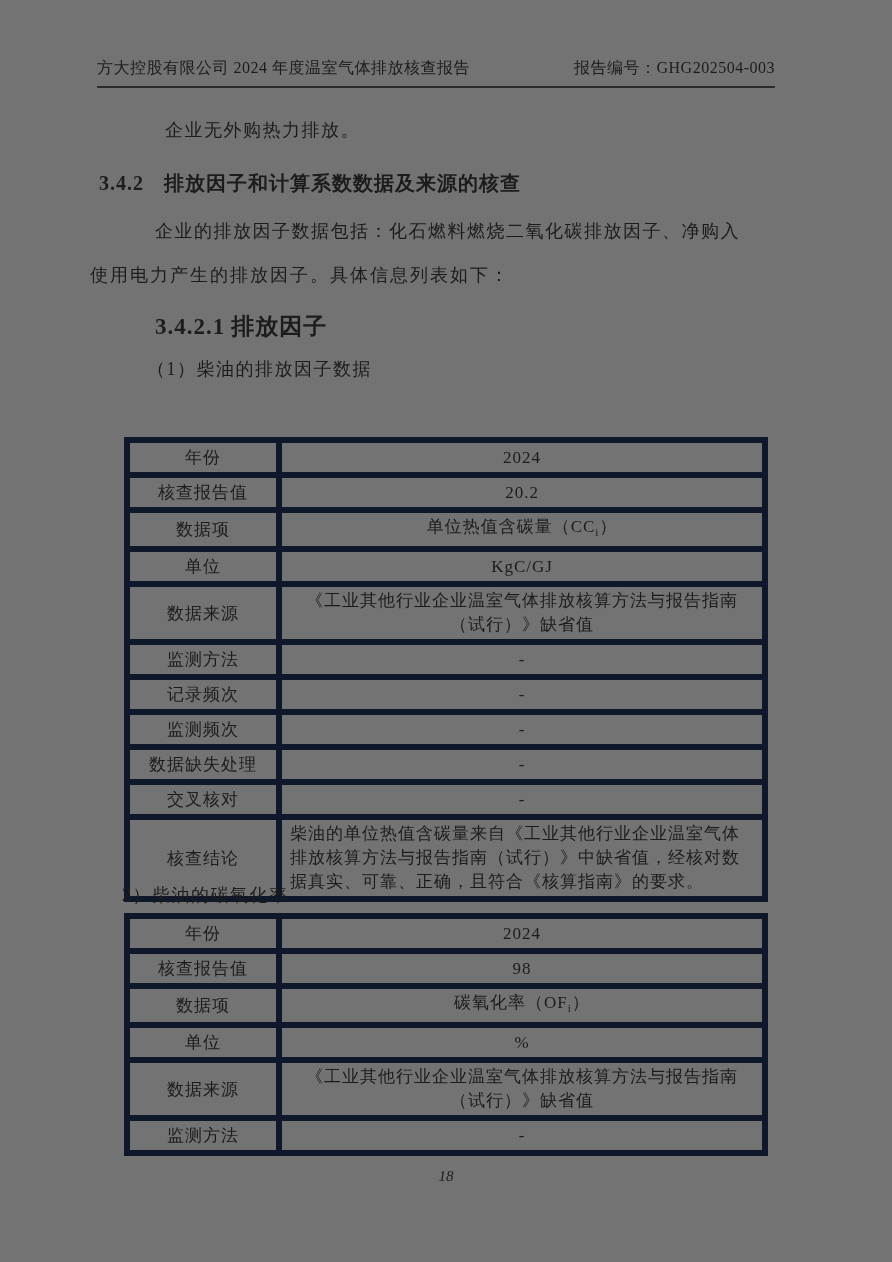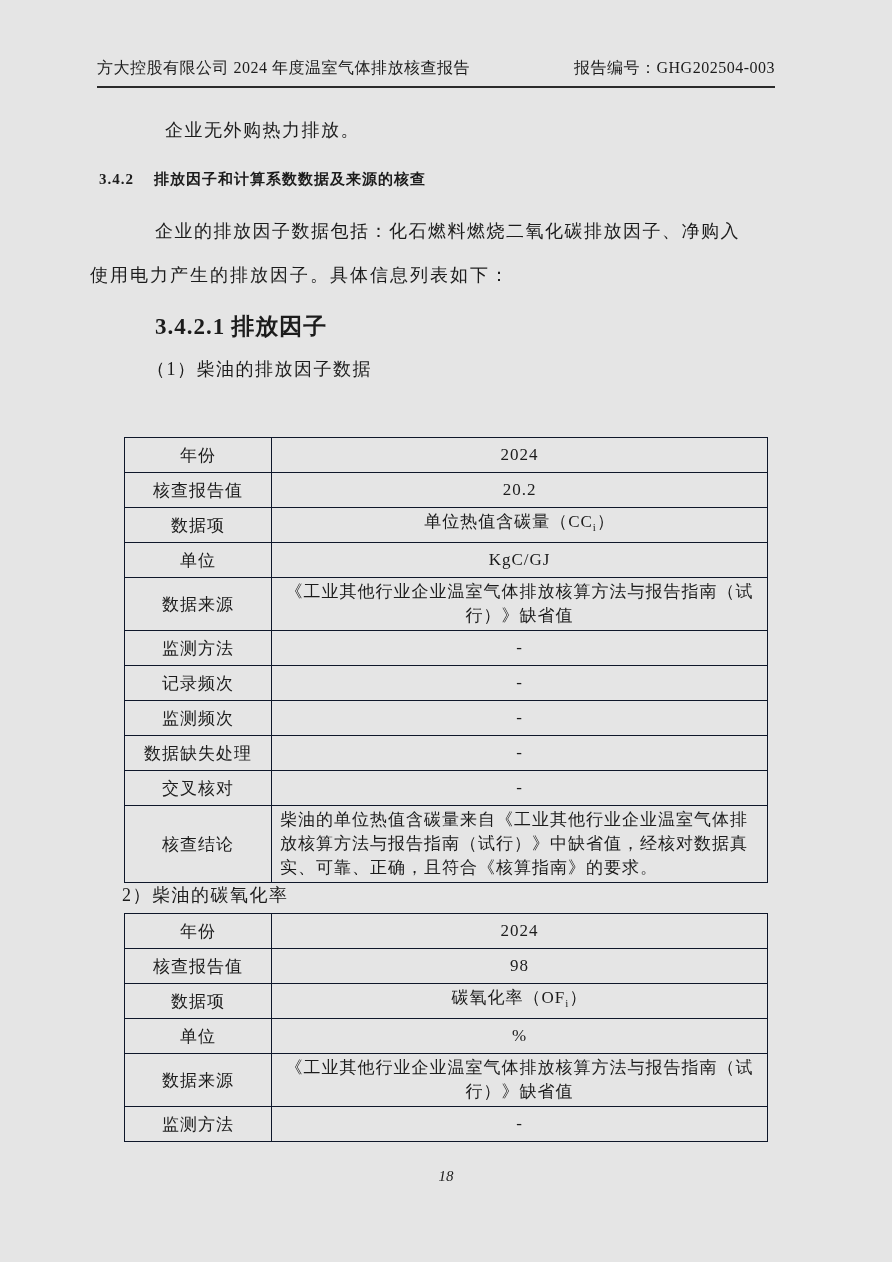--- a/index.html
+++ b/index.html
@@ -1,54 +1,54 @@
 <!DOCTYPE html>
 <html><head>
 <meta charset="utf-8">
 <style>
   html, body { margin: 0; padding: 0; background: #ffffff; }
   .page {
     position: relative;
     width: 892px;
     height: 1262px;
-    background: #e5e5e5;
+    background: #737373;
     font-family: "Liberation Serif", "DejaVu Serif", serif;
     color: #1c1c1c;
     overflow: hidden;
   }
   
   .doc-header {
     position: absolute;
     left: 97px; top: 58px;
     width: 678px;
     display: flex;
     justify-content: space-between;
     align-items: baseline;
     font-size: 16px;
     letter-spacing: 0.5px;
     padding-bottom: 7px;
     border-bottom: 2px solid #2b2b2b;
   }
   
   .line { position: absolute; white-space: nowrap; }
   .t18 { font-size: 18px; letter-spacing: 1.5px; }
-  .sec-h { font-size: 15px; font-weight: bold; letter-spacing: 1px; }
+  .sec-h { font-size: 20px; font-weight: bold; letter-spacing: 1px; }
   .sec-h .num { margin-right: 20px; }
   .subsec-h { font-size: 23px; font-weight: bold; letter-spacing: 1px; }
   .subsec-h .num { margin-right: 6px; }
   
   table.facts {
     position: absolute;
     left: 124px;
     width: 644px;
     border-collapse: collapse;
     table-layout: fixed;
   }
   table.facts td {
-    border: 1px solid #0f172a;
+    border: 6px solid #0f172a;
     font-size: 17px;
     letter-spacing: 1px;
     padding: 2px 8px;
     vertical-align: middle;
   }
   table.facts td.lab { width: 130px; text-align: center; }
   table.facts td.val { text-align: center; line-height: 24px; }
   table.facts tr { height: 35px; }
   table.facts tr.h50 { height: 50px; }
   table.facts tr.h47 { height: 47px; }

